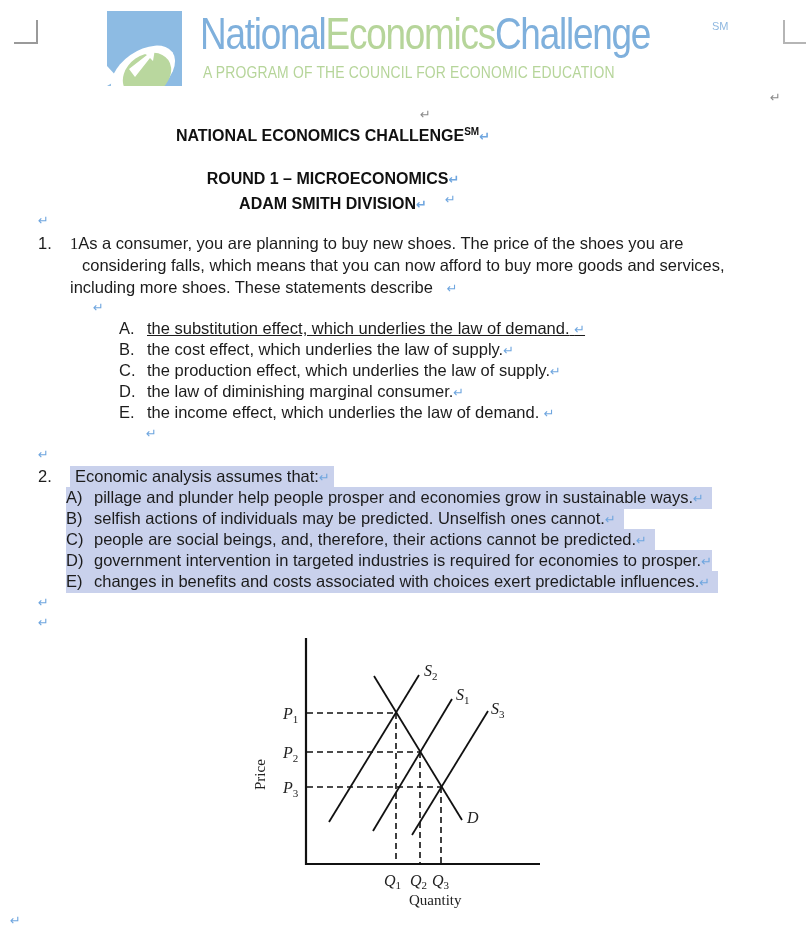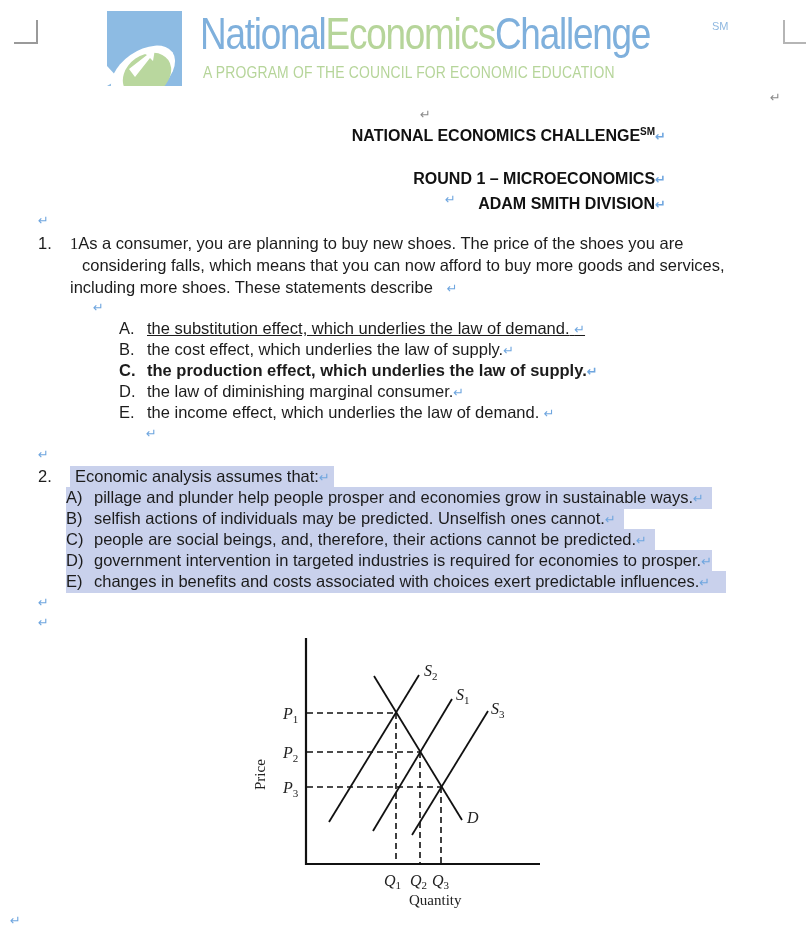--- a/index.html
+++ b/index.html
@@ -19,21 +19,21 @@
 
   
   .logo-box { left: 107px; top: 11px; width: 75px; height: 75px; background: #8dbbe3; overflow: hidden; }
   .logo-title { left: 200px; top: 8px; font-size: 45px; font-family: "Liberation Sans", sans-serif; letter-spacing: -1.5px; transform: scaleX(0.82); transform-origin: left top; white-space: nowrap; }
   .logo-title .blue { color: #7fb0dc; }
   .logo-title .green { color: #b6d59a; }
   .logo-sm { left: 712px; top: 20px; font-size: 11px; color: #8fb8e0; }
   .logo-sub { left: 203px; top: 64px; font-size: 16px; color: #b6d59a; white-space: nowrap; transform: scaleX(0.87); transform-origin: left top; letter-spacing: 0.2px; }
 
   
-  .heading { left: 0; width: 666px; text-align: right; font-weight: bold; font-size: 16px; color: #111; }
+  .heading { left: 0; width: 666px; text-align: center; font-weight: bold; font-size: 16px; color: #111; }
   .heading sup { font-size: 10px; }
 
   
   .q-text { font-size: 16.5px; line-height: 21px; white-space: nowrap; color: #1c1c1c; }
   .opt { font-size: 16.5px; line-height: 21px; white-space: nowrap; color: #1c1c1c; }
   .opt .letter { display: inline-block; width: 28px; }
   .hl { background: #c9d1ec; }
 
   
   .graph { left: 240px; top: 630px; }
@@ -67,34 +67,34 @@
 
 <span class="abs ret" style="left:38px;top:213px;">↵</span>
 <div class="abs q-text" style="left:38px;top:233px;">1.</div>
 <div class="abs q-text" style="left:70px;top:233px;"><span style="font-family:'Liberation Serif',serif;">1</span><span>As a consumer, you are planning to buy new shoes.  The price of the shoes you are</span></div>
 <div class="abs q-text" style="left:70px;top:255px;margin-left:12px;">considering falls, which means that you can now afford to buy more goods and services,</div>
 <div class="abs q-text" style="left:70px;top:277px;"><span>including more shoes. These statements describe</span>&nbsp;&nbsp;&nbsp;<span class="ret">↵</span></div>
 <span class="abs ret" style="left:93px;top:300px;">↵</span>
 
 <div class="abs opt" style="left:119px;top:318px;text-decoration:underline;"><span class="letter">A.</span><span>the substitution effect, which underlies the law of demand.</span> <span class="ret">↵</span></div>
 <div class="abs opt" style="left:119px;top:339px;"><span class="letter">B.</span><span>the cost effect, which underlies the law of supply.</span><span class="ret">↵</span></div>
-<div class="abs opt" style="left:119px;top:360px;font-weight:bold;"><span class="letter">C.</span><span>the production effect, which underlies the law of supply.</span><span class="ret">↵</span></div>
+<div class="abs opt" style="left:119px;top:360px;"><span class="letter">C.</span><span>the production effect, which underlies the law of supply.</span><span class="ret">↵</span></div>
 <div class="abs opt" style="left:119px;top:381px;"><span class="letter">D.</span><span>the law of diminishing marginal consumer.</span><span class="ret">↵</span></div>
 <div class="abs opt" style="left:119px;top:402px;"><span class="letter">E.</span><span>the income effect, which underlies the law of demand.</span> <span class="ret">↵</span></div>
 <span class="abs ret" style="left:146px;top:426px;">↵</span>
 
 <span class="abs ret" style="left:38px;top:447px;">↵</span>
 <div class="abs q-text" style="left:38px;top:466px;">2.</div>
 <div class="abs q-text hl" style="left:70px;top:466px;padding-left:5px;padding-right:4px;"><span>Economic analysis assumes that:</span><span class="ret">↵</span></div>
 
 <div class="abs opt hl" style="left:66px;top:487px;padding-right:8px;"><span class="letter">A)</span><span>pillage and plunder help people prosper and economies grow in sustainable ways.</span><span class="ret">↵</span></div>
 <div class="abs opt hl" style="left:66px;top:508px;padding-right:8px;"><span class="letter">B)</span><span>selfish actions of individuals may be predicted.  Unselfish ones cannot.</span><span class="ret">↵</span></div>
 <div class="abs opt hl" style="left:66px;top:529px;padding-right:8px;"><span class="letter">C)</span><span>people are social beings, and, therefore, their actions cannot be predicted.</span><span class="ret">↵</span></div>
 <div class="abs opt hl" style="left:66px;top:550px;padding-right:0;"><span class="letter">D)</span><span>government intervention in targeted industries is required for economies to prosper.</span><span class="ret">↵</span></div>
-<div class="abs opt hl" style="left:66px;top:571px;padding-right:16px;"><span class="letter">E)</span><span>changes in benefits and costs associated with choices exert predictable influences.</span><span class="ret">↵</span></div>
+<div class="abs opt hl" style="left:66px;top:571px;padding-right:8px;"><span class="letter">E)</span><span>changes in benefits and costs associated with choices exert predictable influences.</span><span class="ret">↵</span></div>
 
 <span class="abs ret" style="left:38px;top:595px;">↵</span>
 <span class="abs ret" style="left:38px;top:615px;">↵</span>
 
 <svg class="abs graph" width="310" height="290" viewBox="240 630 310 290">
   <g stroke="#111" fill="none" stroke-linecap="butt">
 
     <line x1="306" y1="638" x2="306" y2="865" stroke-width="2.2"></line>
     <line x1="305" y1="864" x2="540" y2="864" stroke-width="2.2"></line>
 

